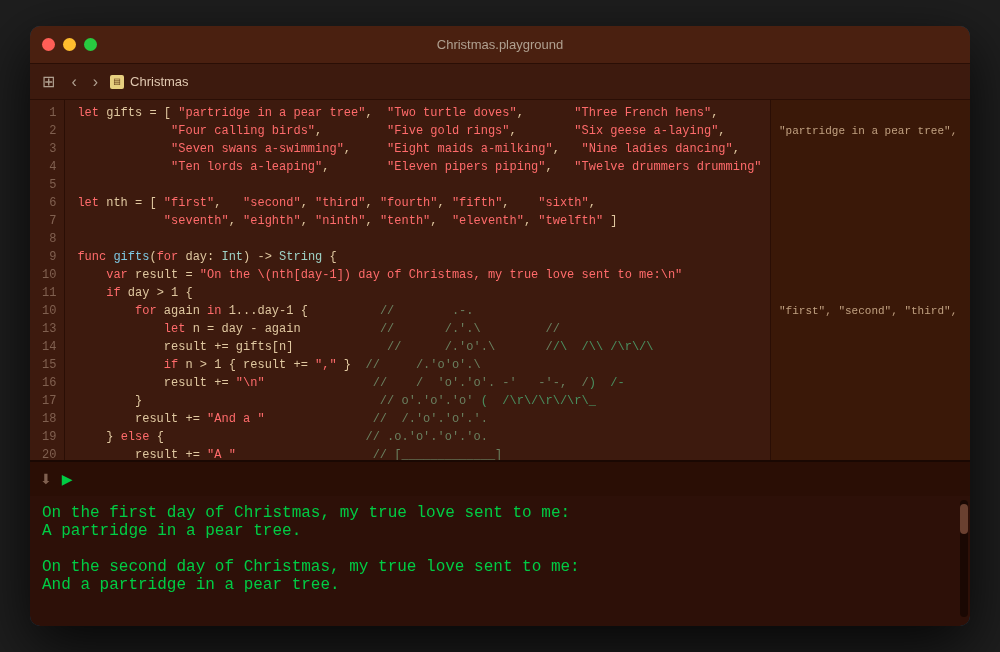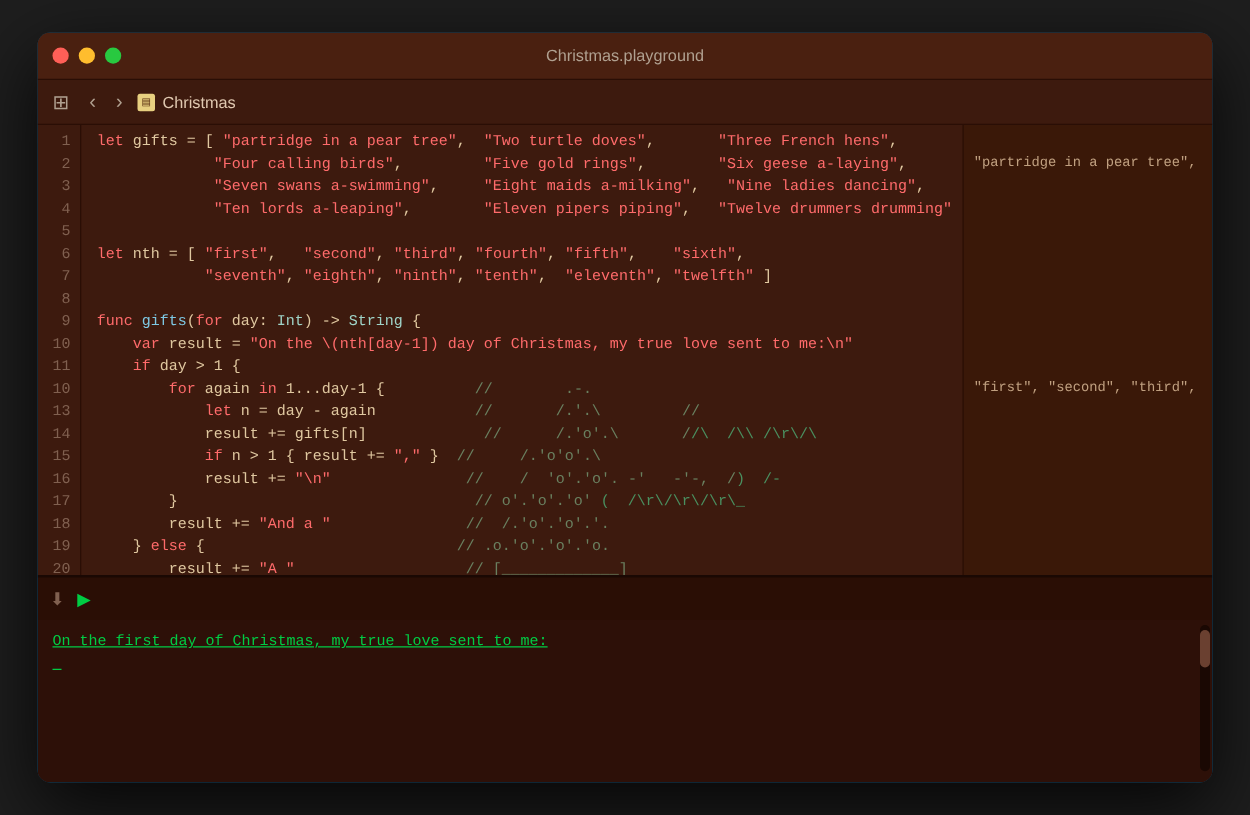--- a/index.html
+++ b/index.html
@@ -163,27 +163,26 @@
     .run-icon {
       color: #00cc44;
       font-size: 14px;
       cursor: pointer;
     }
     .output-panel {
       height: 130px;
       background: #2d1008;
       padding: 8px 12px;
       font-family: 'Menlo', 'Monaco', 'Courier New', monospace;
-      font-size: 12px;
+      font-size: 16px;
       line-height: 18px;
       color: #00cc44;
       overflow: hidden;
       flex-shrink: 0;
       position: relative;
-      text-decoration: underline;
     }
     .output-scrollbar {
       position: absolute;
       right: 2px;
       top: 4px;
       width: 8px;
       height: 90%;
       background: #1a0803;
       border-radius: 4px;
     }
@@ -310,19 +309,22 @@
       </div>
     </div>
 
     <div class="bottom-bar">
       <span class="bottom-icon">⬇</span>
       <span class="run-icon">▶</span>
     </div>
 
     <div class="output-panel">
       <div>On the first day of Christmas, my true love sent to me:</div>
+      <div>A partridge in a pear tree.</div>
       <div>&nbsp;</div>
+      <div>On the second day of Christmas, my true love sent to me:</div>
+      <div>And a partridge in a pear tree.</div>
       <div class="output-scrollbar">
         <div class="output-scrollbar-thumb"></div>
       </div>
     </div>
   </div>
 </div>
 
 </body></html>

